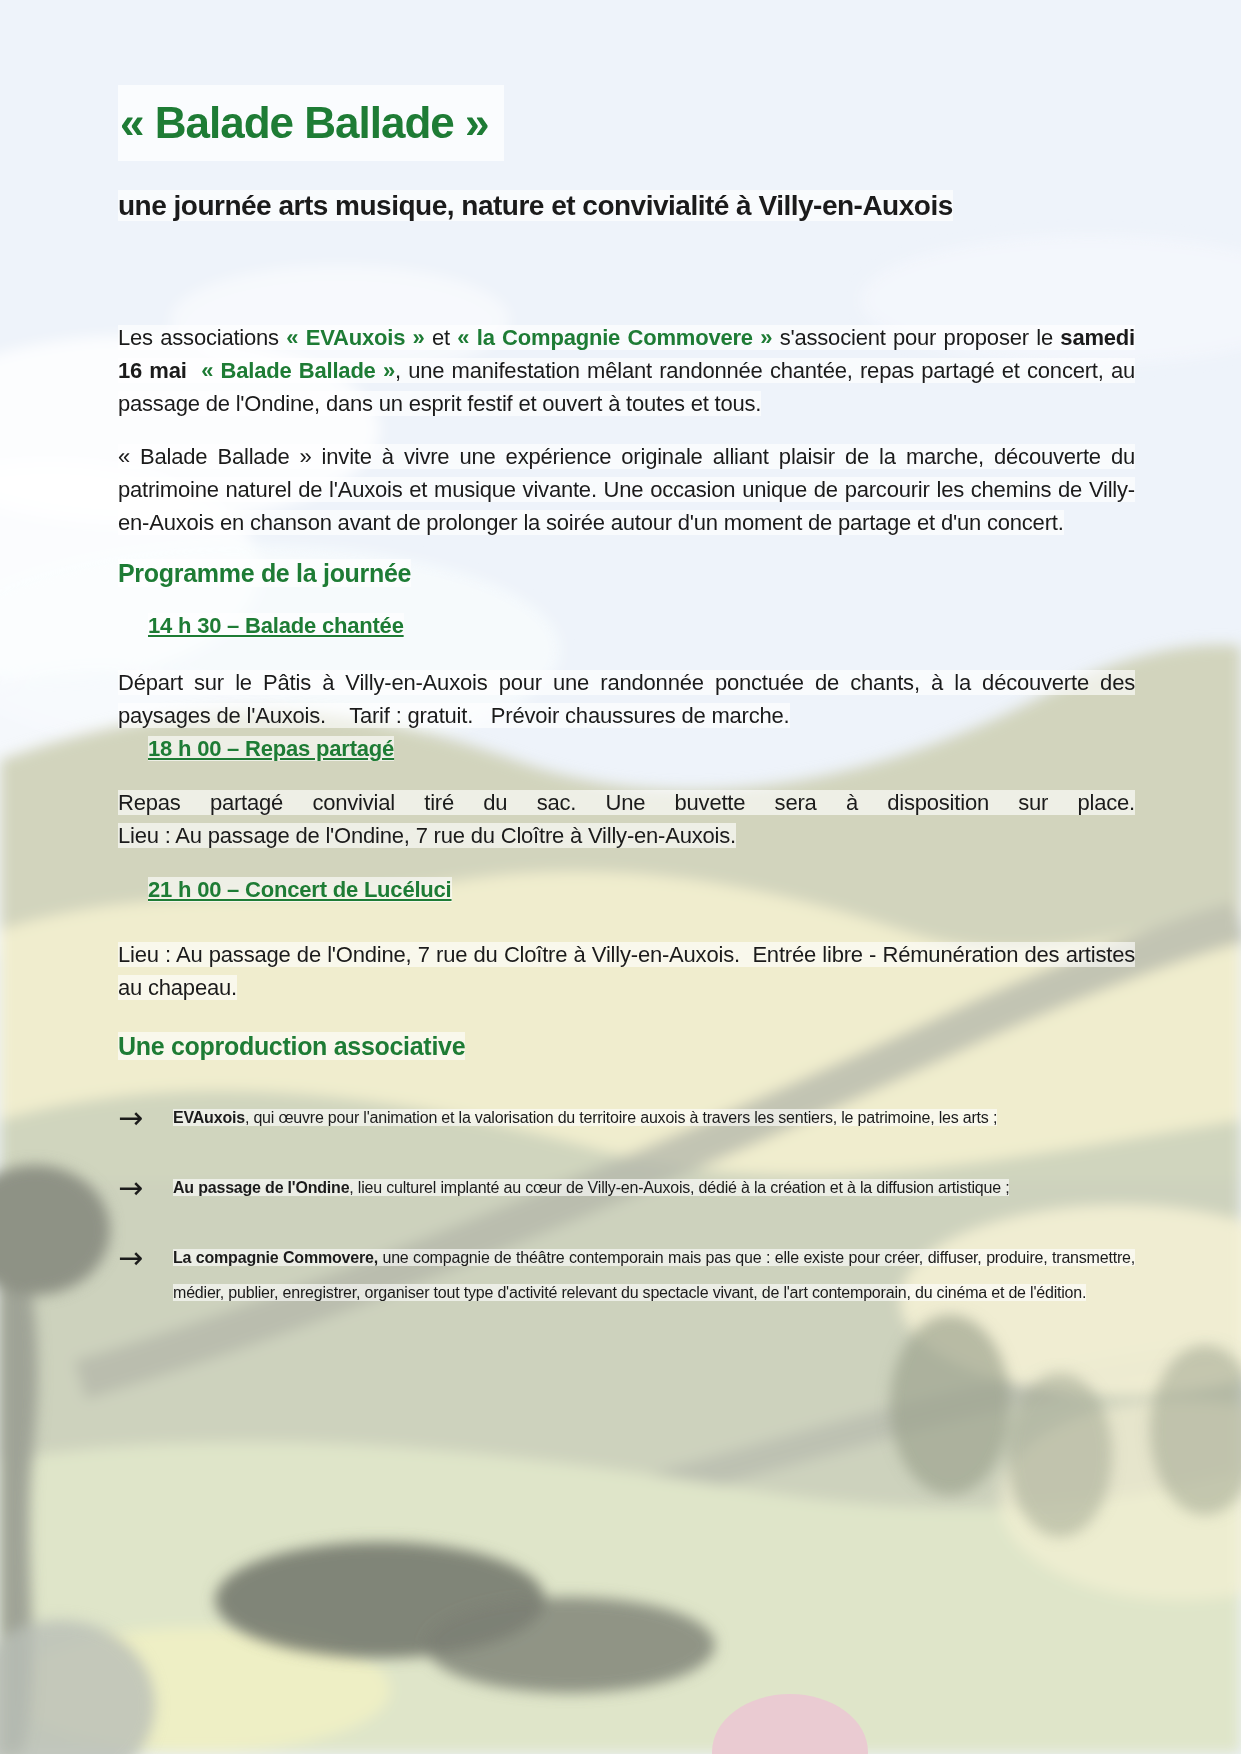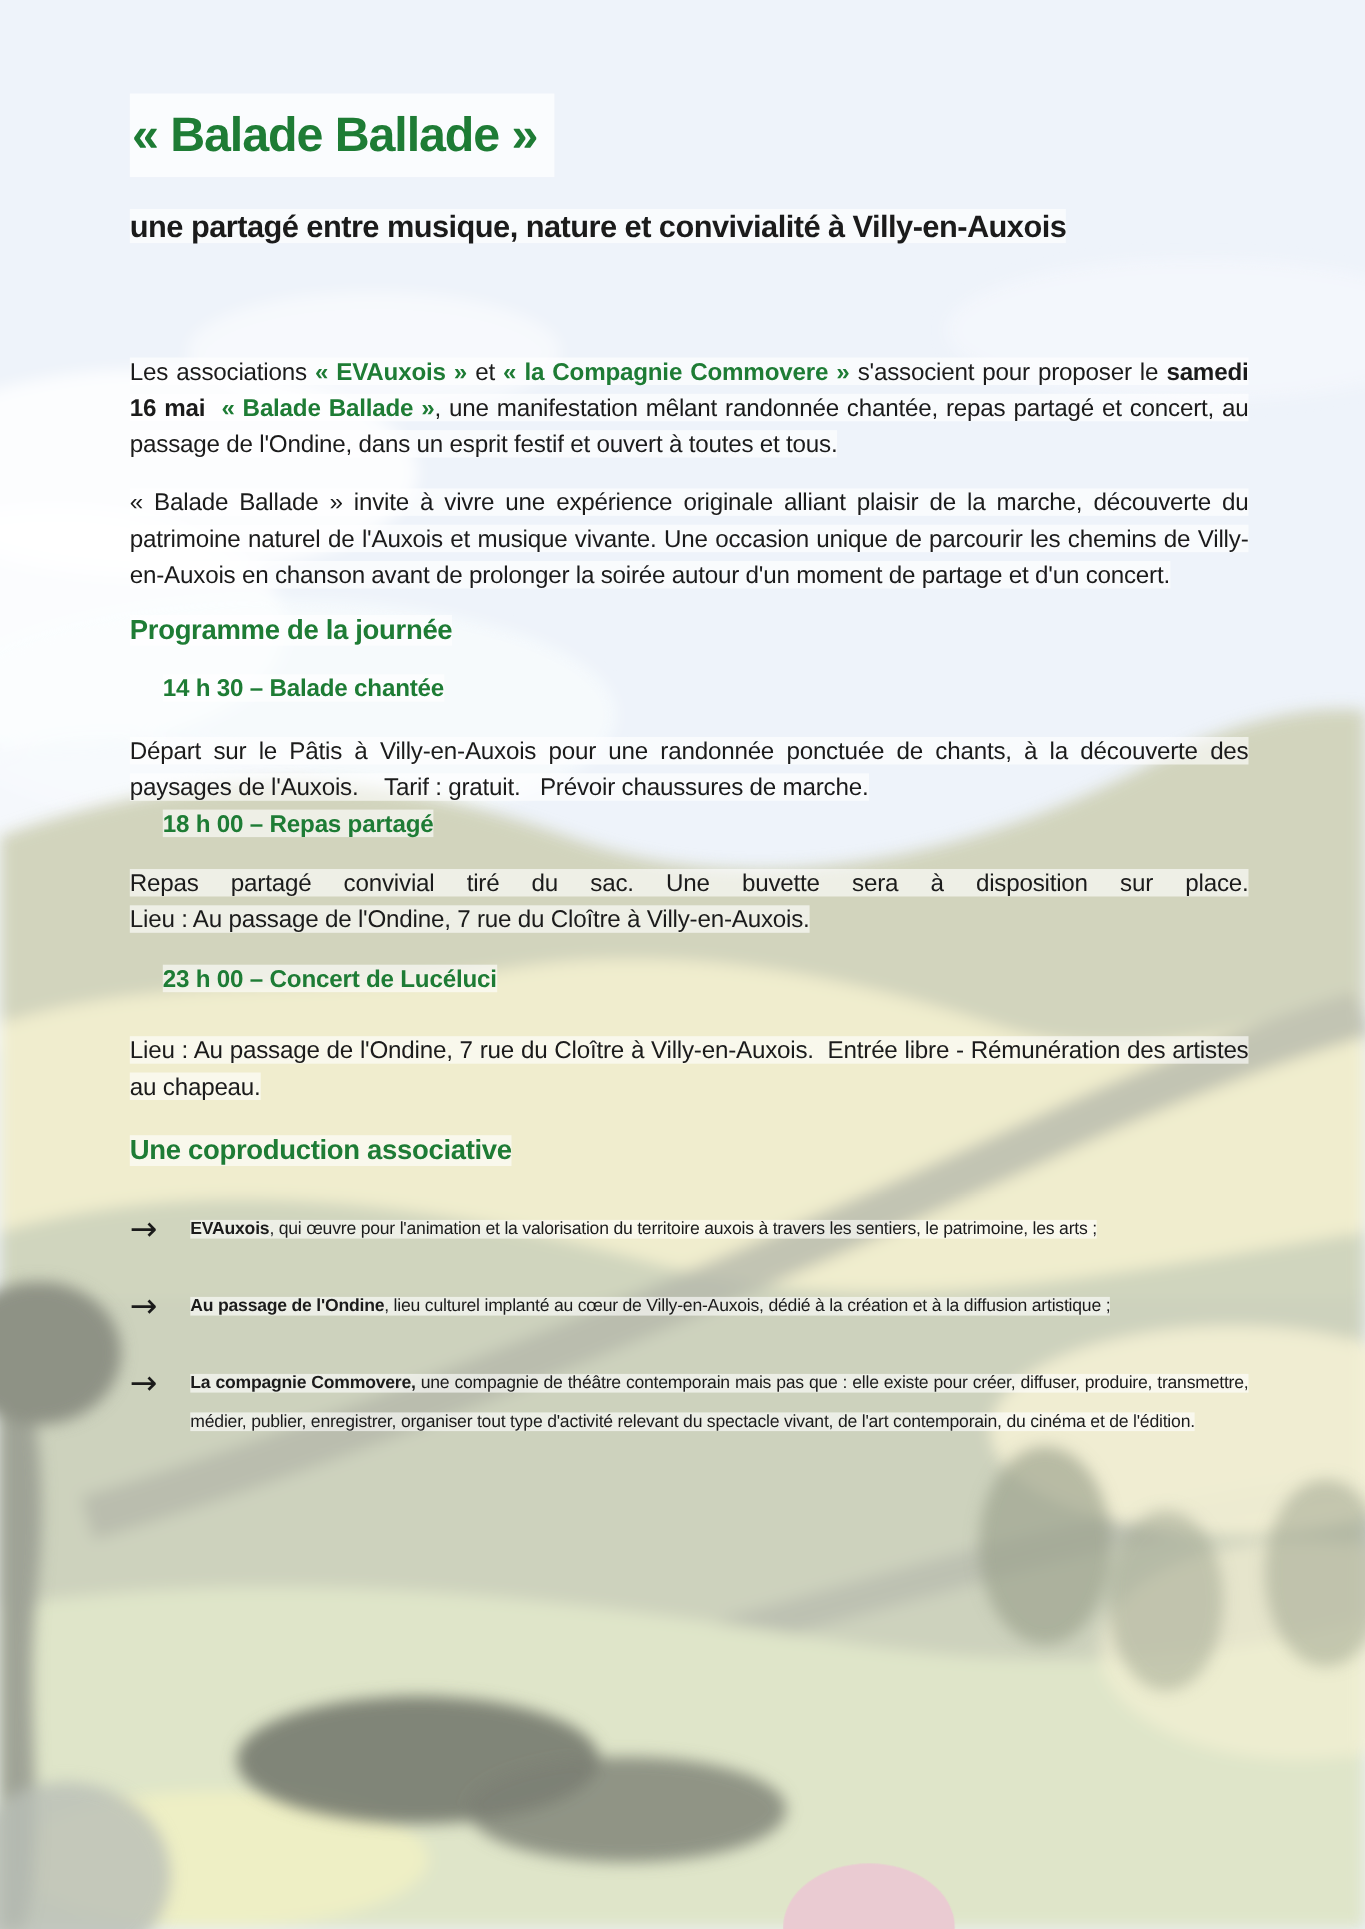--- a/index.html
+++ b/index.html
@@ -50,20 +50,21 @@
   }
   .para.justify-all{ text-align-last:justify; }
   .h-green{
     font-size:25px;line-height:36px;font-weight:700;
     color:var(--green);letter-spacing:-0.3px;
   }
   .h-time{
     font-size:22px;line-height:33px;font-weight:700;
     color:var(--green);letter-spacing:-0.2px;
     padding-left:30px;
+    text-decoration:underline;
   }
   .m-intro{margin-top:95px;}
   .m-h1{margin-top:19px;}
   .m-p2{margin-top:20px;}
   .m-h2{margin-top:16px;}
   .m-t1{margin-top:18px;}
   .m-p3{margin-top:24px;}
   .m-t2{}
   .m-p4{margin-top:21px;}
   .m-p4b{margin-top:0;}
@@ -139,21 +140,21 @@
   <ellipse cx="790" cy="1752" rx="78" ry="58" fill="#eacbd2"></ellipse>
 </svg>
 
 <div class="content">
 
   <h1>
     <span class="doc-title">« Balade Ballade »</span>
   </h1>
 
   <h2 class="doc-subtitle">
-    <span class="hl">une partagé entre musique, nature et convivialité à Villy-en-Auxois</span>
+    <span class="hl">une journée arts musique, nature et convivialité à Villy-en-Auxois</span>
   </h2>
 
   <p class="para m-intro">
     <span class="hl"><span class="seg-p">Les associations </span><span class="seg-g">« EVAuxois »</span><span class="seg-p"> et </span><span class="seg-g">« la Compagnie Commovere »</span><span class="seg-p"> s'associent pour proposer le </span><span class="seg-b">samedi 16 mai</span><span class="seg-p">&nbsp; </span><span class="seg-g">« Balade Ballade »</span><span class="seg-p">, une manifestation mêlant randonnée chantée, repas partagé et concert, au passage de l'Ondine, dans un esprit festif et ouvert à toutes et tous.</span></span>
   </p>
 
 
   <p class="para m-p2">
     <span class="hl"><span class="seg-p">« Balade Ballade » invite à vivre une expérience originale alliant plaisir de la marche, découverte du patrimoine naturel de l'Auxois et musique vivante. Une occasion unique de parcourir les chemins de Villy-en-Auxois en chanson avant de prolonger la soirée autour d'un moment de partage et d'un concert.</span></span>
   </p>
@@ -175,21 +176,21 @@
   </h4>
 
   <p class="para justify-all m-p4">
     <span class="hl"><span class="seg-p">Repas partagé convivial tiré du sac. Une buvette sera à disposition sur place.</span></span>
   </p>
   <p class="para m-p4b">
     <span class="hl"><span class="seg-p">Lieu : Au passage de l'Ondine, 7 rue du Cloître à Villy-en-Auxois.</span></span>
   </p>
 
   <h4 class="h-time m-t3">
-    <span class="hl">23 h 00 – Concert de Lucéluci</span>
+    <span class="hl">21 h 00 – Concert de Lucéluci</span>
   </h4>
 
   <p class="para m-p5">
     <span class="hl"><span class="seg-p">Lieu : Au passage de l'Ondine, 7 rue du Cloître à Villy-en-Auxois.&nbsp; Entrée libre - Rémunération des artistes au chapeau.</span></span>
   </p>
 
   <h3 class="h-green m-h3">
     <span class="hl">Une coproduction associative</span>
   </h3>
 

